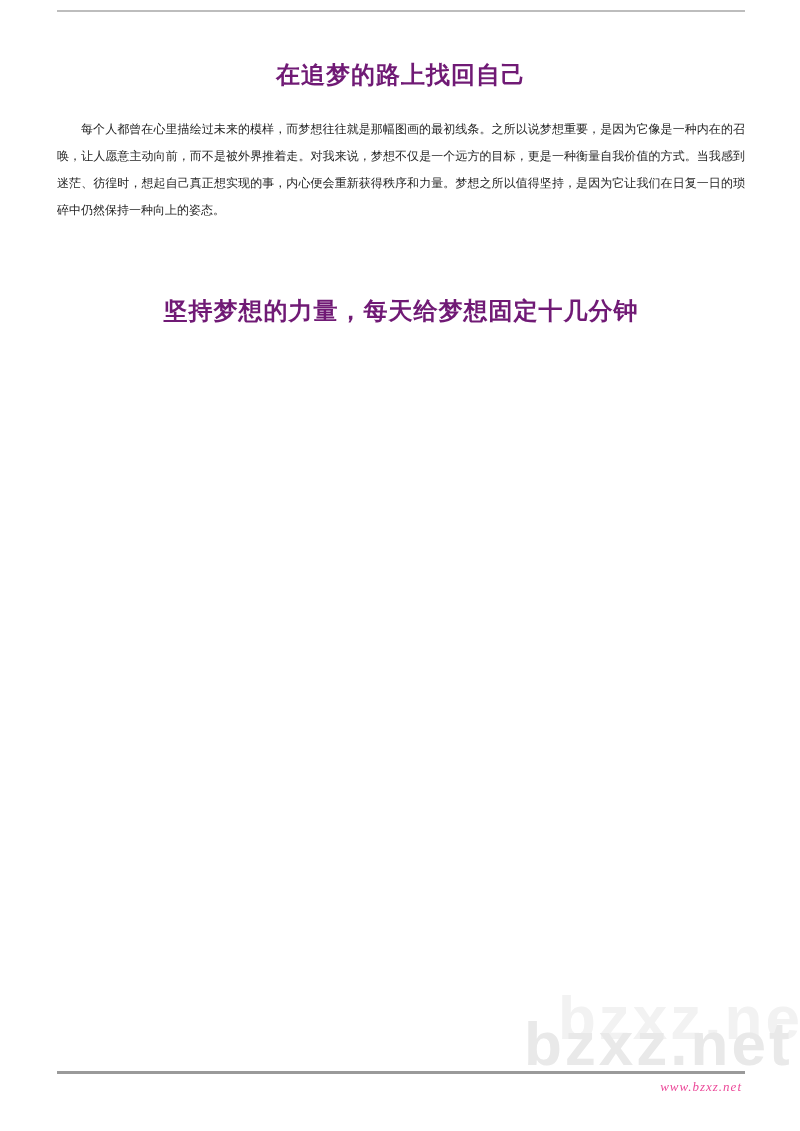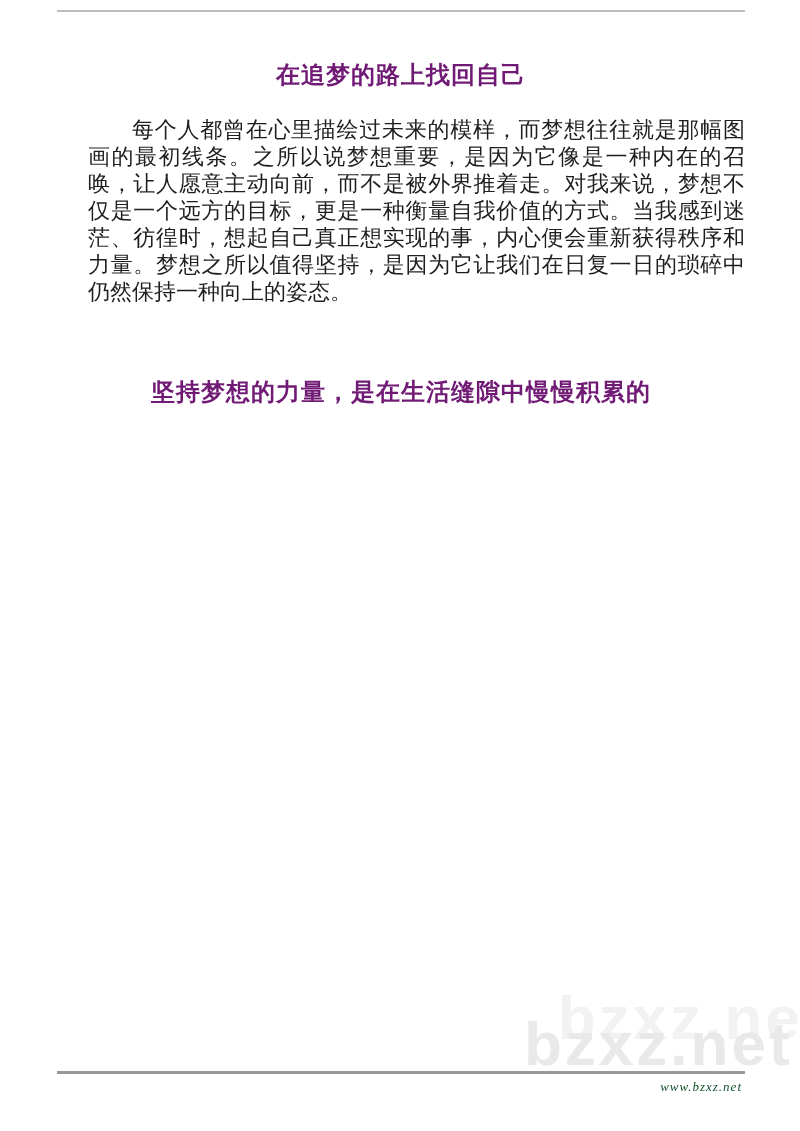--- a/index.html
+++ b/index.html
@@ -33,27 +33,26 @@
     font-weight: 700;
     font-size: 24px;
     line-height: 30px;
     color: #701a75;
     text-align: center;
     letter-spacing: 1px;
   }
   h1.t1 { margin-top: 60px; }
   h1.t2 { margin-top: 72px; }
   p.body-para {
-    font-size: 22px;
+    font-size: 12px;
     line-height: 27px;
     color: #1e1e1e;
     text-align: justify;
     text-indent: 2em;
     margin-top: 13px;
-    margin-left: 31px;
   }
   p.first-after-title { margin-top: 26px; }
 
   .watermark-layer {
     position: absolute;
     left: 0; top: 0;
     width: 800px; height: 1131px;
     pointer-events: none;
   }
   .wm {
@@ -67,21 +66,21 @@
   .wm.copy1 { left: 558px; top: 982px;  color: #f2f2f2; }
   .wm.copy2 { left: 524px; top: 1008px; color: #e9e9e9; }
 
   .footer-url {
     position: absolute;
     top: 1079px;
     right: 58px;
     font-family: "Liberation Serif", "DejaVu Serif", serif;
     font-style: italic;
     font-size: 13px;
-    color: #14532d;
+    color: #ec4899;
     letter-spacing: 1px;
   }
 </style>
 </head>
 <body>
 
 <div class="page">
 
   <div class="rule top"></div>
 
@@ -92,21 +91,21 @@
 
   <div class="content">
 
     <h1 class="article-title t1">在追梦的路上找回自己</h1>
 
     <p class="body-para first-after-title">每个人都曾在心里描绘过未来的模样，而梦想往往就是那幅图画的最初线条。之所以说梦想重要，是因为它像是一种内在的召唤，让人愿意主动向前，而不是被外界推着走。对我来说，梦想不仅是一个远方的目标，更是一种衡量自我价值的方式。当我感到迷茫、彷徨时，想起自己真正想实现的事，内心便会重新获得秩序和力量。梦想之所以值得坚持，是因为它让我们在日复一日的琐碎中仍然保持一种向上的姿态。</p>
 
 
 
 
-    <h1 class="article-title t2">坚持梦想的力量，是在生活缝隙中慢慢积累的</h1>
+    <h1 class="article-title t2">坚持梦想的力量，每天给梦想固定十几分钟</h1>
 
 
 
   </div>
 
   <div class="rule bottom"></div>
 
   <div class="footer-url">www.bzxz.net</div>
 
 </div>

